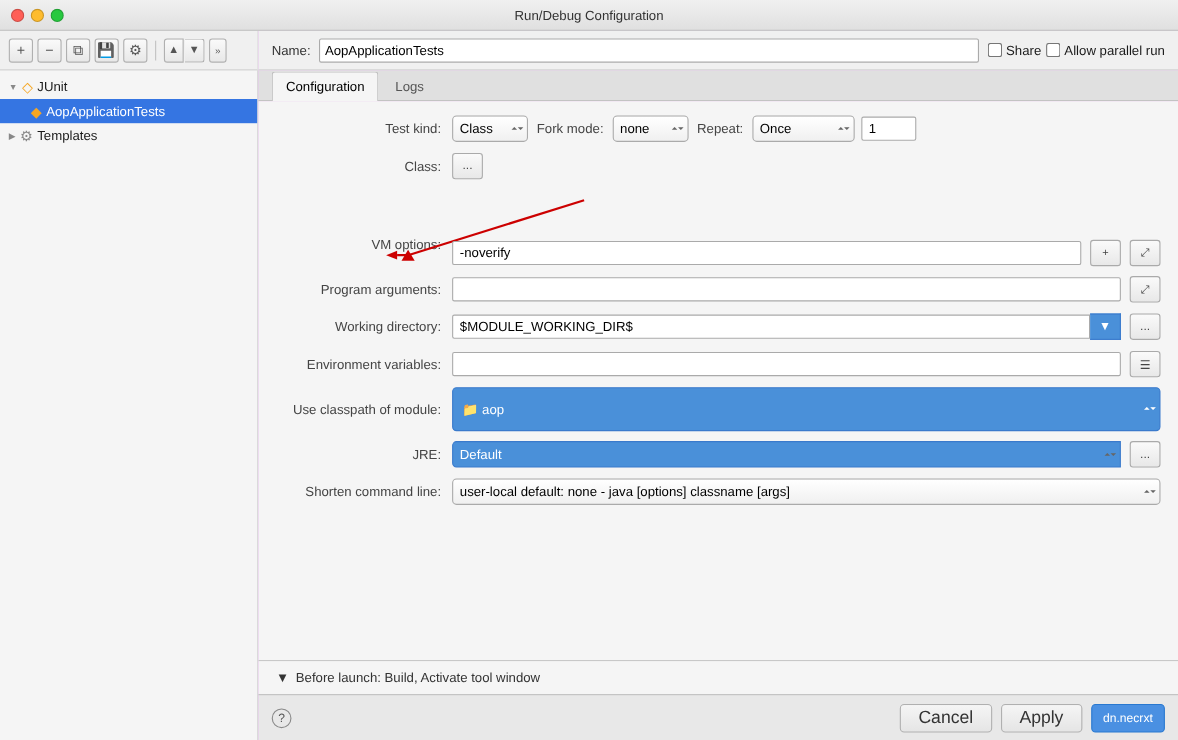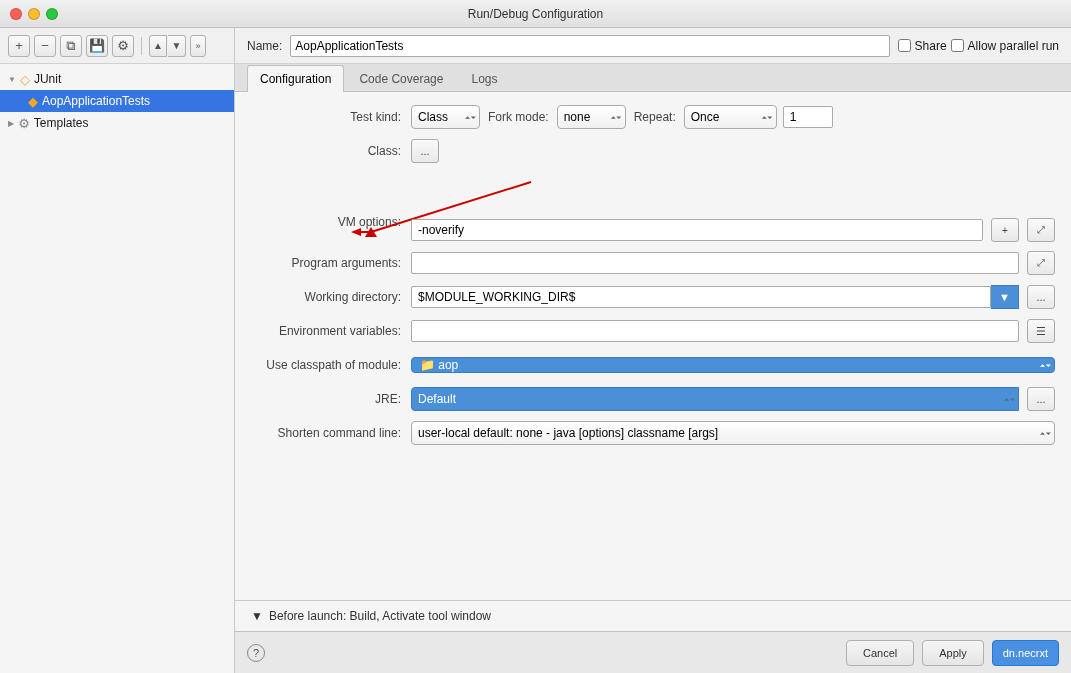--- a/index.html
+++ b/index.html
@@ -318,21 +318,21 @@
       right: 4px;
       top: 50%;
       transform: translateY(-50%);
       pointer-events: none;
       color: #fff;
       line-height: 1;
     }
     .blue-select {
       appearance: none;
       width: 100%;
-      height: 16px;
+      height: 40px;
       border: 1px solid #3a7acc;
       border-radius: 4px;
       padding: 0 24px 0 8px;
       font-size: 12px;
       background: #4a90d9;
       color: white;
       cursor: pointer;
       outline: none;
     }
 
@@ -361,21 +361,21 @@
       justify-content: flex-end;
       padding: 0 12px;
       gap: 8px;
     }
     .footer-btn {
       height: 26px;
       padding: 0 16px;
       border-radius: 4px;
       border: 1px solid #b0b0b0;
       background: linear-gradient(to bottom, #f5f5f5, #e5e5e5);
-      font-size: 11px;
+      font-size: 16px;
       cursor: pointer;
       color: #333;
     }
     .watermark-btn {
       height: 26px;
       padding: 0 10px;
       background: #4a90e2;
       border: 1px solid #2878d0;
       border-radius: 4px;
       color: white;
@@ -483,23 +483,20 @@
         <div class="checkbox-wrap">
           <input type="checkbox" style="">
           <span>Allow parallel run</span>
         </div>
       </div>
     </div>
 
     <div class="tabs">
       <div class="tab active">
         <span>Configuration</span>
-      </div>
-      <div class="tab">
-        <span>Code Coverage</span>
       </div>
       <div class="tab">
         <span>Logs</span>
       </div>
     </div>
 
     <div class="config-panel config-area">
 
       <div class="form-row">
         <span class="form-label">Test kind:</span>

